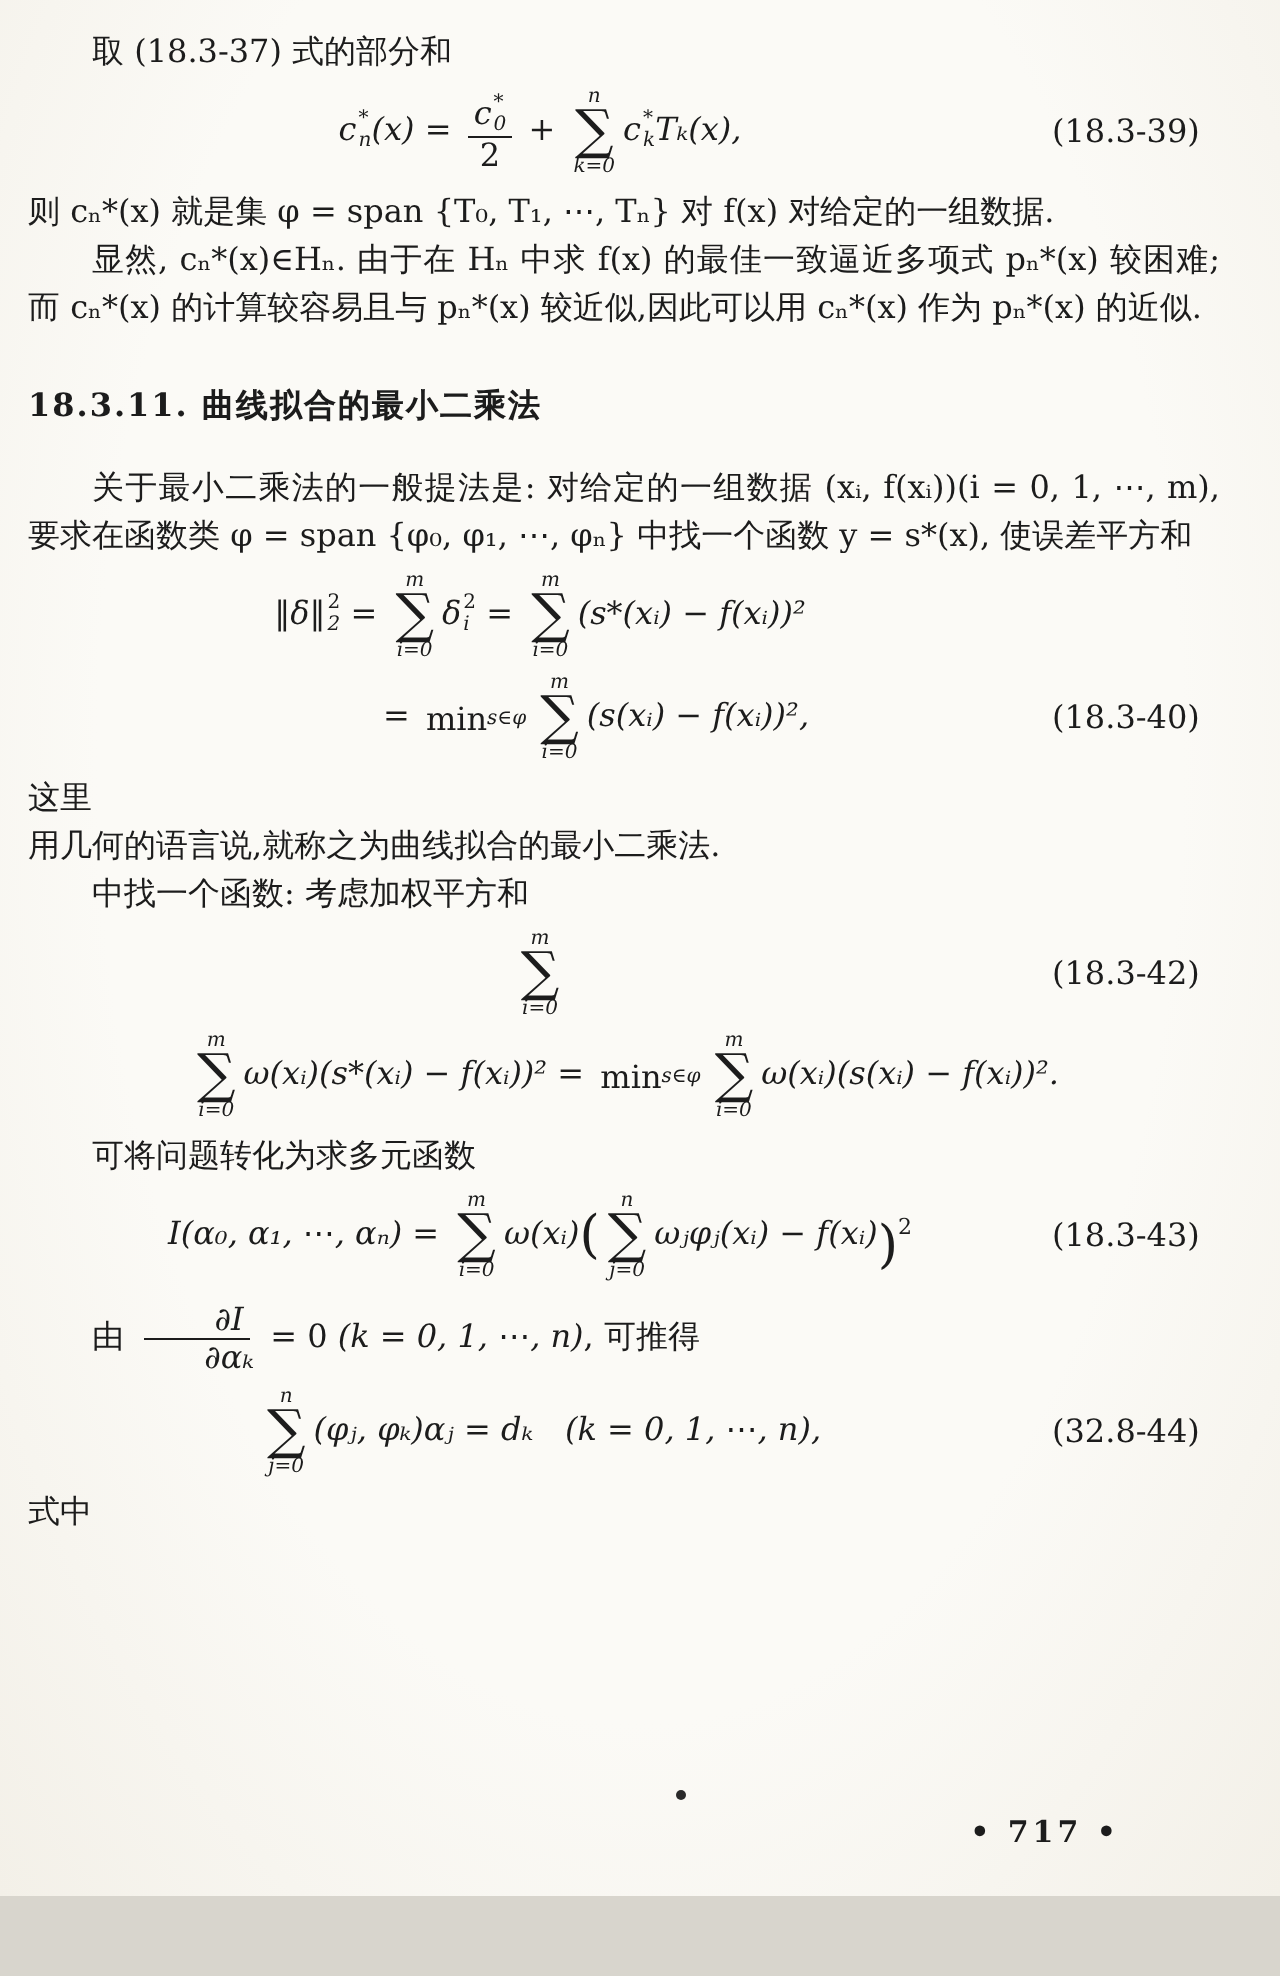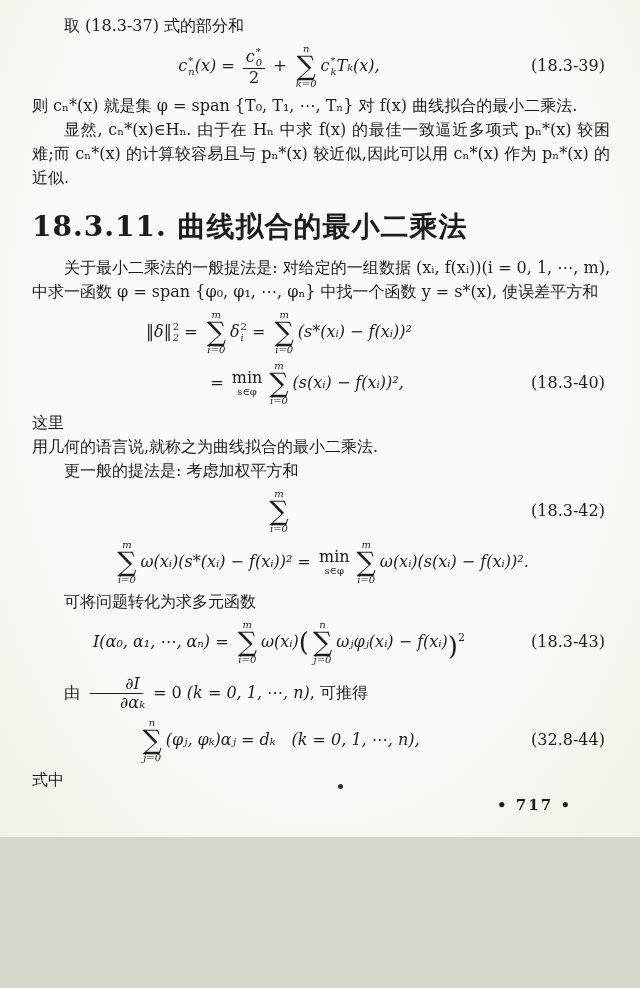--- a/index.html
+++ b/index.html
@@ -1,62 +1,62 @@
 <!DOCTYPE html>
 <html><head>
 <meta charset="utf-8">
 <style>
   html,body { margin:0; padding:0; }
   body { background:#d8d5cd; }
   .page {
     position:relative;
-    width:640px; height:837px;
+    width:640px; height:948px;
     margin:0 auto;
     box-sizing:border-box;
-    padding:14px 30px 0 32px;
+    padding:14px 30px 0 14px;
     background:radial-gradient(ellipse at 50% 40%, #fbfaf6 60%, #f3f0e8 100%);
     color:#1c1c1c;
     font-family:"DejaVu Serif","DejaVu Sans",serif;
     font-size:16px;
     line-height:24px;
     overflow:hidden;
   }
   .para { margin:0; text-align:justify; }
   .indent { text-indent:2em; }
   .heading {
-    font-size:28px; font-weight:bold;
+    font-size:16px; font-weight:bold;
     margin:24px 0 16px 0; line-height:26px;
     letter-spacing:1px;
   }
   
   .eq { display:flex; align-items:center; margin:5px 0; }
   .eq-body { flex:1; text-align:center; }
-  .eq-tag { min-width:84px; text-align:center; font-style:normal; }
+  .eq-tag { min-width:84px; text-align:left; font-style:normal; }
   .eq-group { margin:4px 0; }
   .eq-cont .eq-body { padding-left:56px; }
   
   .mi { font-style:italic; }
   .mr { font-style:normal; }
   .mc { font-style:normal; }
   .mss { display:inline-flex; align-items:center; }
   .stack { display:inline-flex; flex-direction:column; font-size:10px; line-height:11px; text-align:left; vertical-align:-4px; margin-left:1px; }
   .stack .st-sub { font-style:italic; }
   .sum { display:inline-flex; flex-direction:column; align-items:center; vertical-align:middle; margin:0 4px; }
   .sum .lim { font-size:10px; line-height:11px; font-style:italic; }
   .sum .sig { font-size:27px; line-height:24px; font-style:normal; }
-  .under { display:inline-flex; flex-direction:column; align-items:center; vertical-align:middle; margin:0 3px; }
+  .under { display:inline-flex; flex-direction:row; align-items:center; vertical-align:middle; margin:0 3px; }
   .under .u-top { line-height:17px; }
-  .under .u-bot { font-size:10px; line-height:11px; }
+  .under .u-bot { font-size:10px; line-height:11px; font-style:italic; }
   .frac { display:inline-flex; flex-direction:column; align-items:center; vertical-align:middle; margin:0 3px; line-height:18px; }
   .frac .num { border-bottom:1.4px solid #1c1c1c; padding:0 3px; }
   .mbig { font-size:26px; font-style:normal; vertical-align:middle; line-height:20px; }
   .mbig sup { font-size:11px; font-style:normal; vertical-align:14px; }
   .inline-math { margin:10px 0 4px 0; }
   .pageno {
-    position:absolute; right:68px; bottom:20px;
+    position:absolute; right:80px; bottom:20px;
     font-weight:bold; font-size:15px; letter-spacing:2px;
   }
   .speck { position:absolute; width:5px; height:5px; background:#2a2a2a; border-radius:50%; left:338px; bottom:48px; }
 </style>
 </head>
 <body>
 
 <div class="page">
 
   <p class="para indent">取 (18.3-37) 式的部分和</p>
@@ -84,27 +84,27 @@
         </span><span class="mss">
           <span class="mi">c</span>
           <span class="stack">
             <span class="st-sup">*</span>
             <span class="st-sub">k</span>
           </span>
         </span><span class="mi">Tₖ(x),</span></div>
     <div class="eq-tag">(18.3-39)</div>
   </div>
 
-  <p class="para">则 cₙ*(x) 就是集 φ = span {T₀, T₁, ⋯, Tₙ} 对 f(x) 曲线拟合的最小二乘法.</p>
+  <p class="para">则 cₙ*(x) 就是集 φ = span {T₀, T₁, ⋯, Tₙ} 对 f(x) 对给定的一组数据.</p>
 
   <p class="para indent">显然, cₙ*(x)∈Hₙ. 由于在 Hₙ 中求 f(x) 的最佳一致逼近多项式 pₙ*(x) 较困难;而 cₙ*(x) 的计算较容易且与 pₙ*(x) 较近似,因此可以用 cₙ*(x) 作为 pₙ*(x) 的近似.</p>
 
   <h2 class="heading">18.3.11. 曲线拟合的最小二乘法</h2>
 
-  <p class="para indent">关于最小二乘法的一般提法是: 对给定的一组数据 (xᵢ, f(xᵢ))(i = 0, 1, ⋯, m), 中求一函数 φ = span {φ₀, φ₁, ⋯, φₙ} 中找一个函数 y = s*(x), 使误差平方和</p>
+  <p class="para indent">关于最小二乘法的一般提法是: 对给定的一组数据 (xᵢ, f(xᵢ))(i = 0, 1, ⋯, m), 要求在函数类 φ = span {φ₀, φ₁, ⋯, φₙ} 中找一个函数 y = s*(x), 使误差平方和</p>
 
   <div class="eq-group">
     <div class="eq">
       <div class="eq-body"><span class="mss">
             <span class="mi">‖δ‖</span>
             <span class="stack">
               <span class="st-sup">2</span>
               <span class="st-sub">2</span>
             </span>
           </span><span class="mr"> = </span><span class="sum">
@@ -135,21 +135,21 @@
           </span><span class="mi">(s(xᵢ) − f(xᵢ))²,</span></div>
       <div class="eq-tag">(18.3-40)</div>
     </div>
   </div>
 
   <p class="para">这里</p>
 
 
   <p class="para">用几何的语言说,就称之为曲线拟合的最小二乘法.</p>
 
-  <p class="para indent">更一般的提法是: 考虑加权平方和</p>
+  <p class="para indent">中找一个函数: 考虑加权平方和</p>
 
   <div class="eq">
     <div class="eq-body"><span class="sum">
           <span class="lim">m</span>
           <span class="sig">∑</span>
           <span class="lim">i=0</span>
         </span></div>
     <div class="eq-tag">(18.3-42)</div>
   </div>
 

